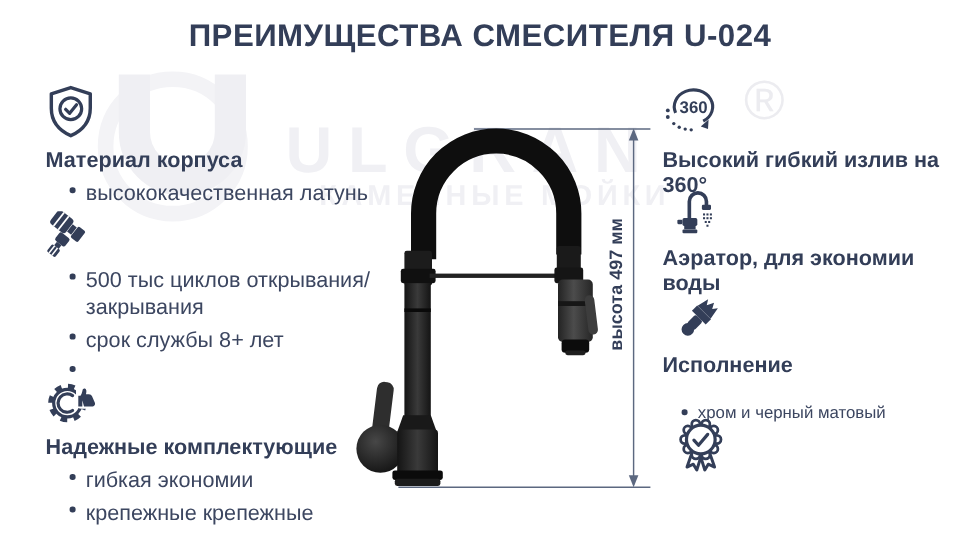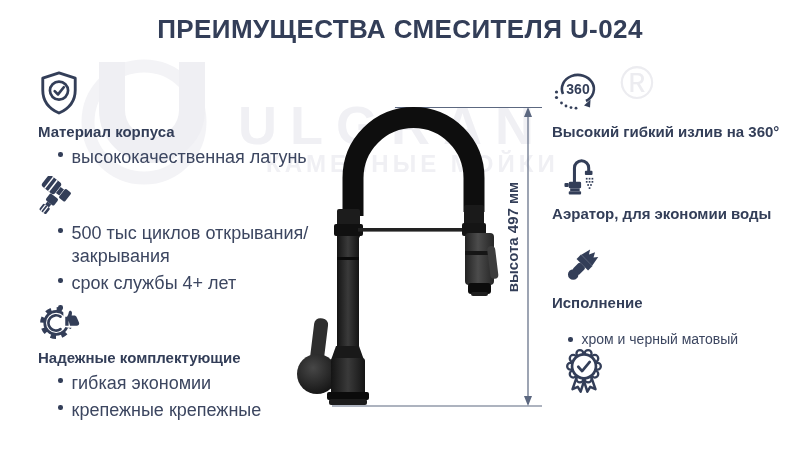--- a/index.html
+++ b/index.html
@@ -8,30 +8,30 @@
   
   .wm{position:absolute;z-index:0;}
   .wm-brand{left:238px;top:94px;font-size:54px;font-weight:bold;letter-spacing:13px;color:#f0f0f4;}
   .wm-reg{left:620px;top:56px;font-size:46px;color:#ececf0;}
   .wm-tagline{left:266px;top:150px;font-size:24px;font-weight:bold;letter-spacing:4px;color:#f0f0f4;}
   
   .title{position:absolute;z-index:2;top:14px;left:0;width:100%;margin:0;text-align:center;
          font-size:26px;font-weight:bold;letter-spacing:.4px;color:#333e58;}
   
   .section{position:absolute;z-index:2;width:310px;}
-  .sec-heading{font-size:15px;font-weight:bold;color:#333e58;margin:7px 0 0 0;}
+  .sec-heading{font-size:18px;font-weight:bold;color:#333e58;margin:7px 0 0 0;}
   .bullets{margin:6px 0 0 20px;}
   .bullet{display:flex;gap:9px;margin-bottom:4px;}
   .bullet .dot{flex:0 0 auto;width:4.5px;height:4.5px;border-radius:50%;background:#333e58;margin-top:6px;}
   .bullet .btxt{font-size:18px;line-height:1.28;color:#3c4660;}
   .icon{display:block;}
   
   #ls0{left:38px;top:70px;}
   #ls1{left:38px;top:176px;}
-  #ls2{left:38px;top:300px;}
+  #ls2{left:38px;top:313px;}
   
   .rsec{width:240px;left:552px;}
   #rs0{top:66px;}
   #rs1{top:152px;}
   #rs2{top:243px;}
   #rs3{top:346px;}
   #rs1 .icon{margin-left:12px;}
   #rs2 .icon{margin-left:8px;}
   #rs3 .icon{margin-left:10px;}
   #rs2 .bullets{margin-left:16px;margin-top:20px;}
@@ -86,21 +86,21 @@
         <line x1="6.8" y1="13" x2="6.8" y2="21" stroke="#fff" stroke-width="1.3"></line>
       </g>
     </svg>
     <div class="bullets">
       <div class="bullet">
         <span class="dot"></span>
         <span class="btxt">500 тыс циклов открывания/закрывания</span>
       </div>
       <div class="bullet">
         <span class="dot"></span>
-        <span class="btxt">срок службы 4+ лет</span>
+        <span class="btxt">срок службы 8+ лет</span>
       </div>
       <div class="bullet">
         <span class="dot"></span>
       </div>
     </div>
   </div>
 
   <div class="section" id="ls2">
     <svg class="icon" width="44" height="42" viewBox="0 0 46 44">
       <circle cx="19" cy="24" r="14.5" fill="none" stroke="#333e58" stroke-width="4.6" stroke-dasharray="5.7 5.7"></circle>

